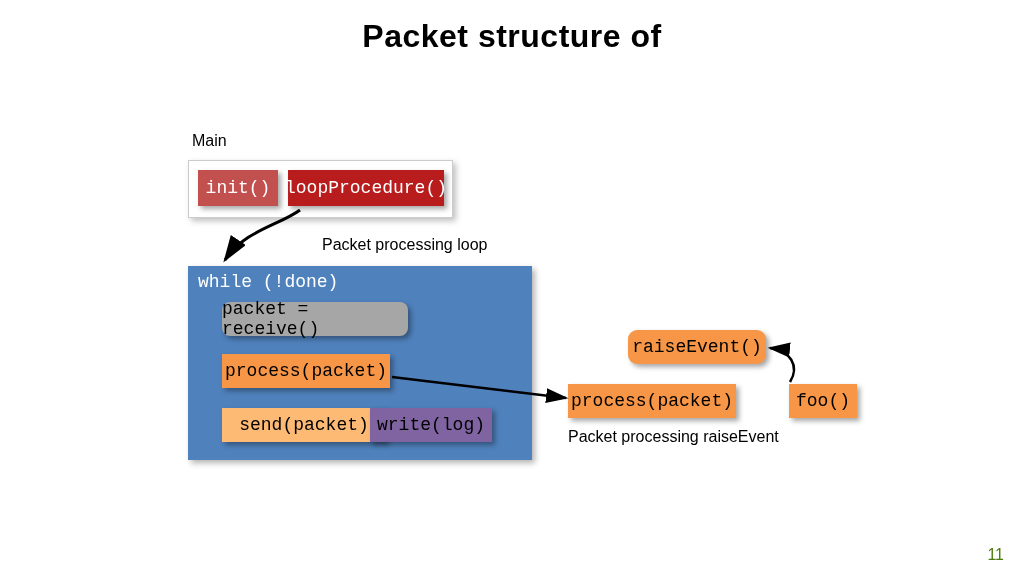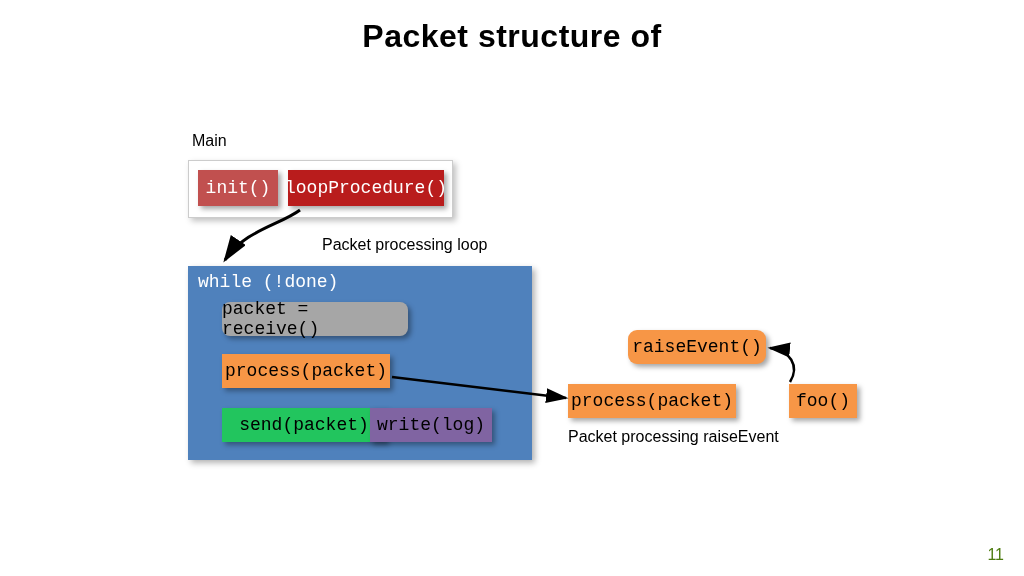--- a/index.html
+++ b/index.html
@@ -53,21 +53,21 @@
     background: #4f81bc;
     box-shadow: 3px 3px 6px rgba(0,0,0,0.3);
   }
   .while-text {
     position: absolute;
     left: 198px; top: 272px;
     color: #fff; font-size: 18px;
   }
   .recv-box { left: 222px; top: 302px; width: 186px; height: 34px; background: #a6a6a6; color: #000; border-radius: 8px; }
   .proc-box { left: 222px; top: 354px; width: 168px; height: 34px; background: #f79646; color: #000; }
-  .send-box { left: 222px; top: 408px; width: 164px; height: 34px; background: #22c55e; color: #000; }
+  .send-box { left: 222px; top: 408px; width: 164px; height: 34px; background: #fdba74; color: #000; }
   .write-box { left: 370px; top: 408px; width: 122px; height: 34px; background: #8064a2; color: #000; }
   .proc2-box { left: 568px; top: 384px; width: 168px; height: 34px; background: #f79646; color: #000; }
   .foo-box { left: 746px; top: 384px; width: 68px; height: 34px; background: #f79646; color: #000; margin-left: 43px; }
   .raise-box { left: 628px; top: 330px; width: 138px; height: 34px; background: #f79646; color: #000; border-radius: 9px; }
   .page-num {
     position: absolute;
     right: 20px; bottom: 12px;
     color: #4d7c0f;
     font-size: 16px;
   }

